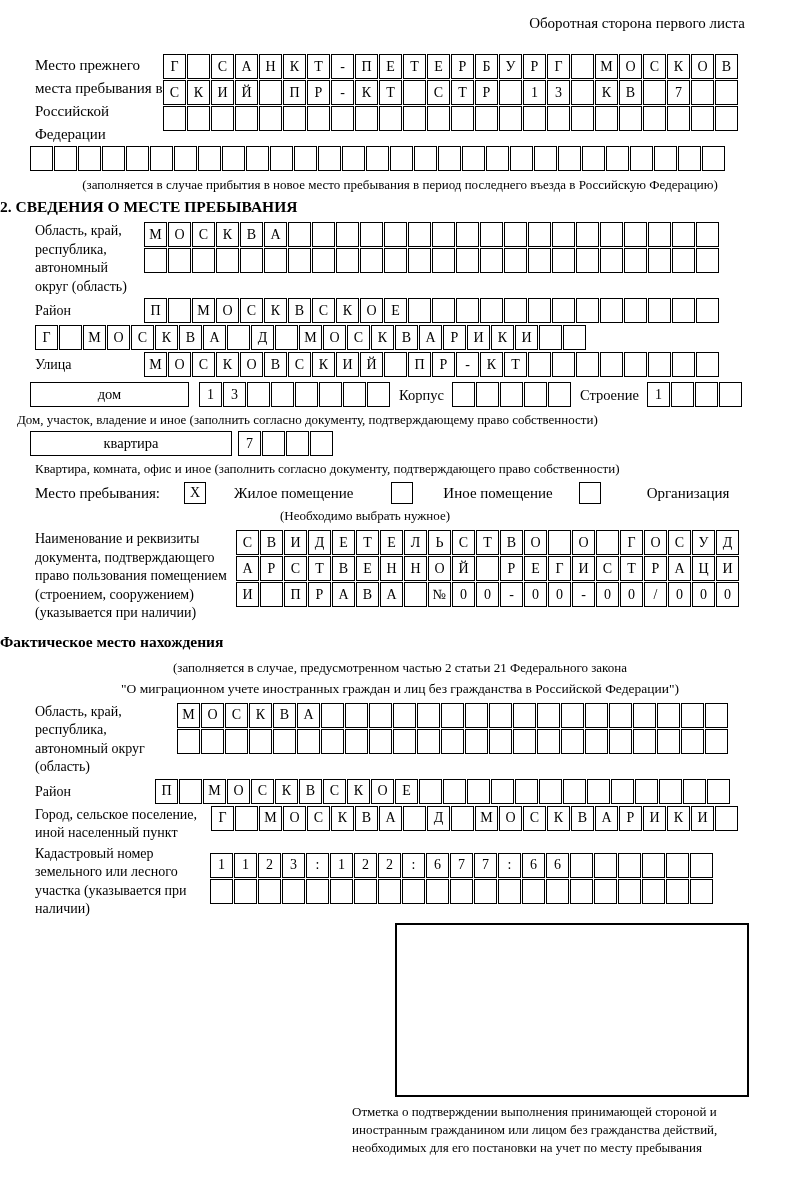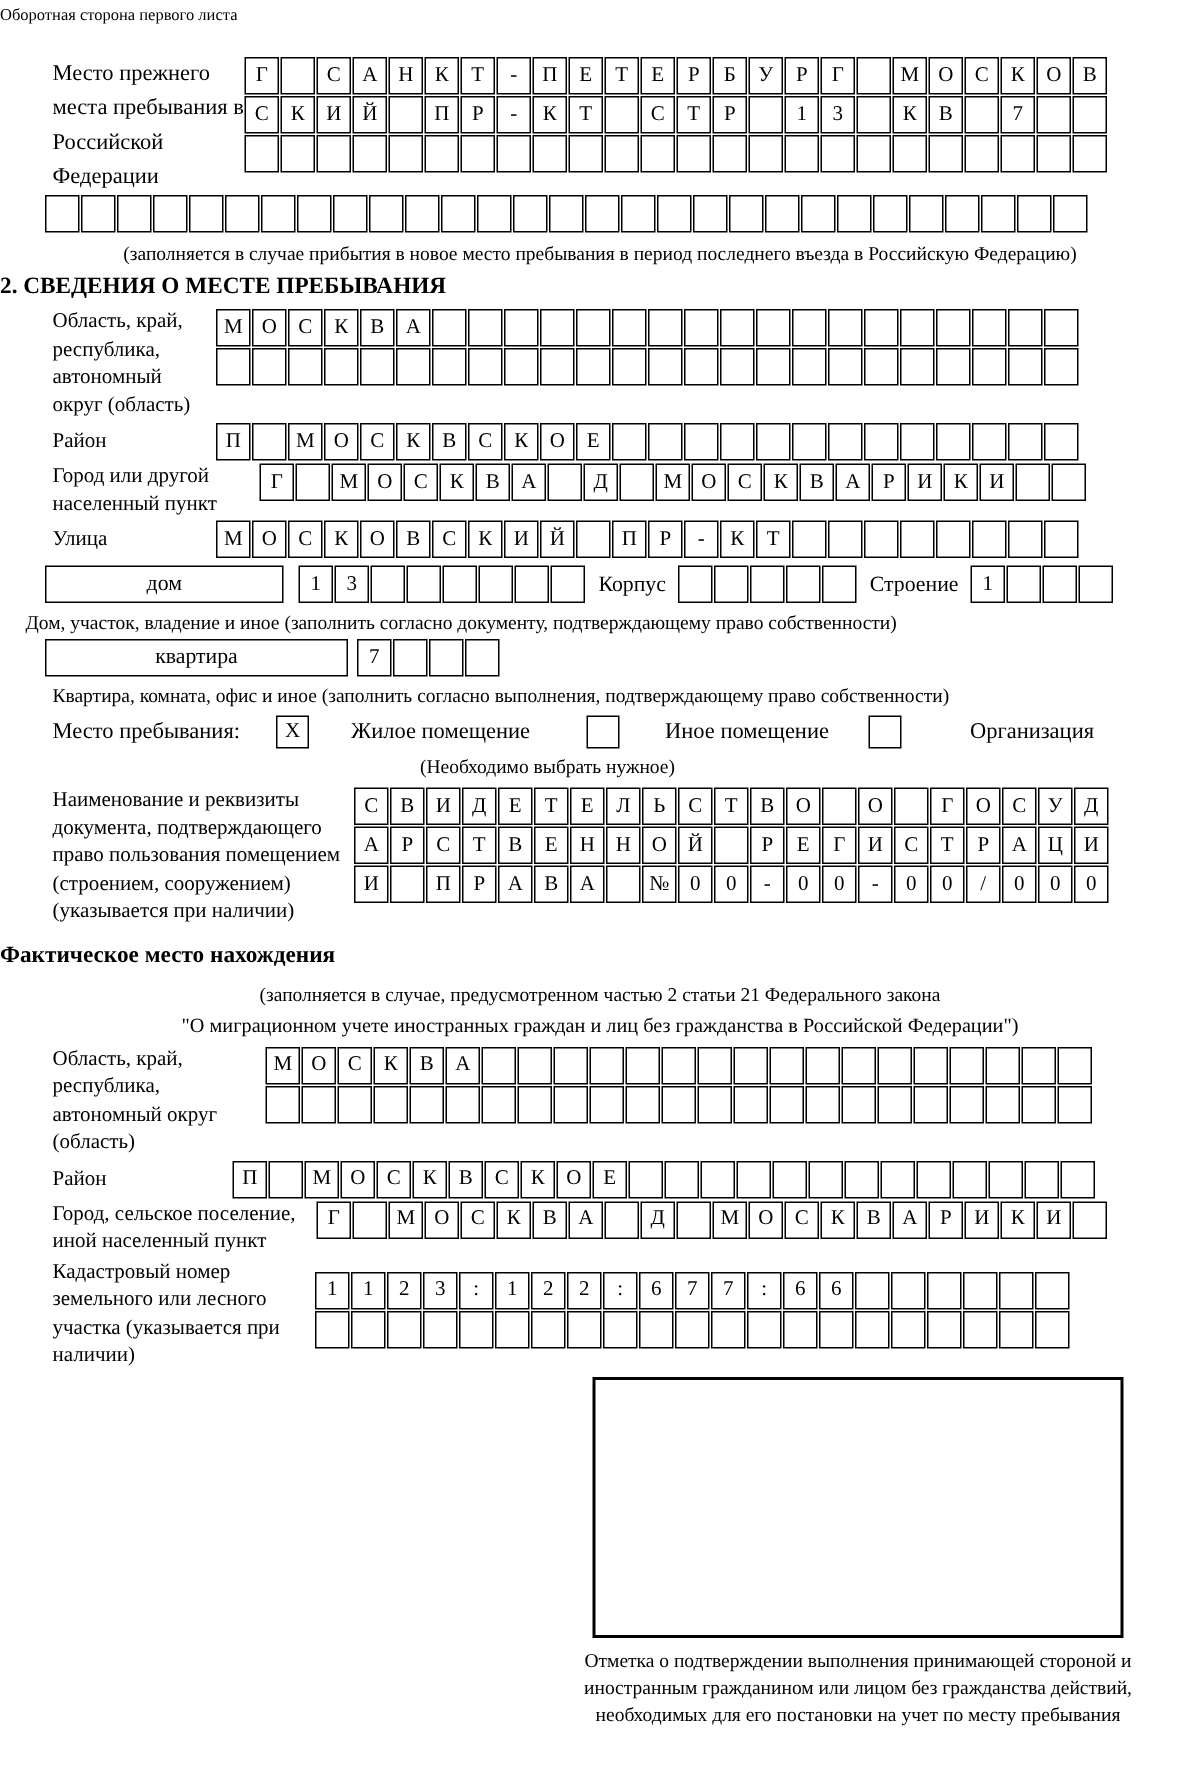--- a/index.html
+++ b/index.html
@@ -1,37 +1,37 @@
 <!DOCTYPE html>
 <html><head>
 <meta charset="utf-8">
 <style>
   html,body{margin:0;padding:0;background:#e8e8e8;}
   .page{position:relative;width:800px;height:1180px;background:#ffffff;color:#000;
         font-family:"Liberation Serif","DejaVu Serif",serif;overflow:hidden;margin:0 auto;}
-  .corner{padding-top:4px;padding-right:55px;font-size:11px;}
+  .corner{padding-top:15px;padding-right:55px;text-align:right;font-size:15px;}
   .grp{display:flex;align-items:flex-start;}
   .lbl{font-size:14px;line-height:18.5px;flex:none;}
   .lbl-lg{font-size:15px;line-height:23px;}
   .lbl-mid{line-height:26px;}
   .boxrow{display:flex;margin-bottom:1px;}
   .cell{flex:none;width:21px;height:23px;border:1.5px solid #000;margin-right:1px;
         display:flex;align-items:center;justify-content:center;font-size:14px;line-height:1;
         background:#fff;}
   .bigbox{flex:none;height:23px;border:1.5px solid #000;display:flex;align-items:center;
         justify-content:center;font-size:14.5px;}
   .inline-lbl{flex:none;font-size:14.5px;line-height:26px;padding:0 8px;text-align:right;}
   .note{font-size:13px;line-height:17px;}
   .center{text-align:center;}
   .hd{font-weight:bold;font-size:15.5px;text-align:left;}
   .cb{flex:none;width:20px;height:20px;border:1.5px solid #000;display:flex;align-items:center;
         justify-content:center;font-size:14px;margin-top:-1px;}
   .stay{display:flex;align-items:center;font-size:15px;gap:16px;}
   .stampbox{margin-left:395px;width:350px;height:170px;border:2px solid #000;background:#fff;}
-  .stampnote{margin-left:352px;width:440px;text-align:center;font-size:13px;line-height:18px;margin-top:6px;}
+  .stampnote{margin-left:352px;width:440px;text-align:left;font-size:13px;line-height:18px;margin-top:6px;}
 </style>
 </head>
 <body>
 
 <div class="page">
 
   <div class="corner">Оборотная сторона первого листа</div>
 
   <div class="grp" style="margin-left:35px;margin-top:22px">
     <div class="lbl lbl-lg" style="width:128px">Место прежнего места пребывания в Российской Федерации</div>
@@ -233,21 +233,20 @@
         <div class="cell"></div>
         <div class="cell"></div>
         <div class="cell"></div>
         <div class="cell"></div>
         <div class="cell"></div>
         <div class="cell"></div>
       </div>
   </div>
 
   <div class="grp" style="margin-left:35px;margin-top:1px">
-    <div class="lbl" style="width:138px">Город или другой населенный пункт</div>
     <div class="boxrow">
         <div class="cell">Г</div>
         <div class="cell"></div>
         <div class="cell">М</div>
         <div class="cell">О</div>
         <div class="cell">С</div>
         <div class="cell">К</div>
         <div class="cell">В</div>
         <div class="cell">А</div>
         <div class="cell"></div>
@@ -330,21 +329,21 @@
 
   <div class="grp" style="margin-left:30px;margin-top:3px">
     <div class="bigbox" style="width:200px;margin-right:6px">квартира</div>
     <div class="boxrow">
         <div class="cell">7</div>
         <div class="cell"></div>
         <div class="cell"></div>
         <div class="cell"></div>
       </div>
   </div>
-  <div class="note" style="margin-left:35px;margin-top:3px">Квартира, комната, офис и иное (заполнить согласно выполнения, подтверждающему право собственности)</div>
+  <div class="note" style="margin-left:35px;margin-top:3px">Квартира, комната, офис и иное (заполнить согласно документу, подтверждающего право собственности)</div>
 
   <div class="stay" style="margin-left:35px;margin-top:6px">
     <span>Место пребывания:</span>
     <span class="cb" style="margin-left:8px">X</span>
     <span style="margin-left:12px">Жилое помещение</span>
     <span class="cb" style="margin-left:22px"></span>
     <span style="margin-left:14px">Иное помещение</span>
     <span class="cb" style="margin-left:10px"></span>
     <span style="margin-left:30px">Организация</span>
   </div>

